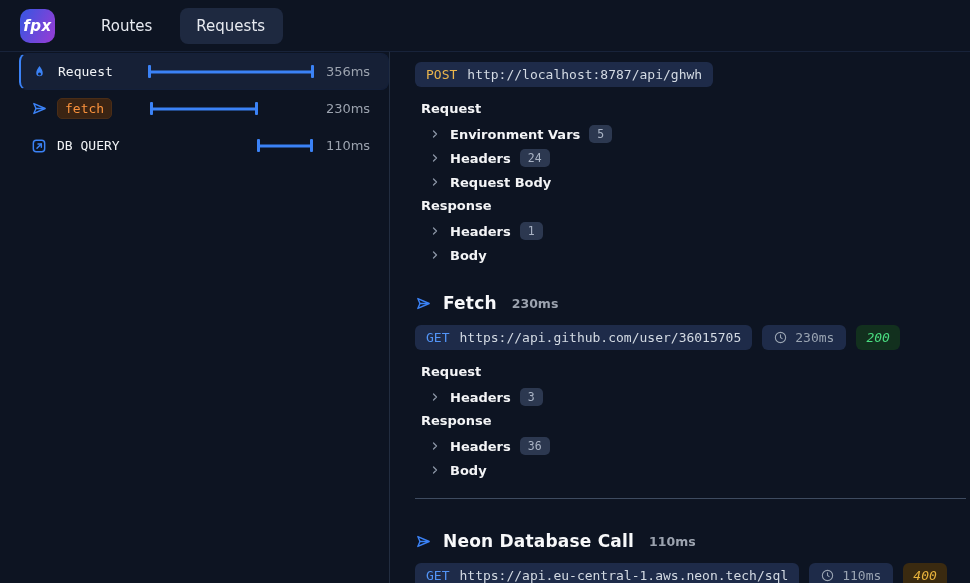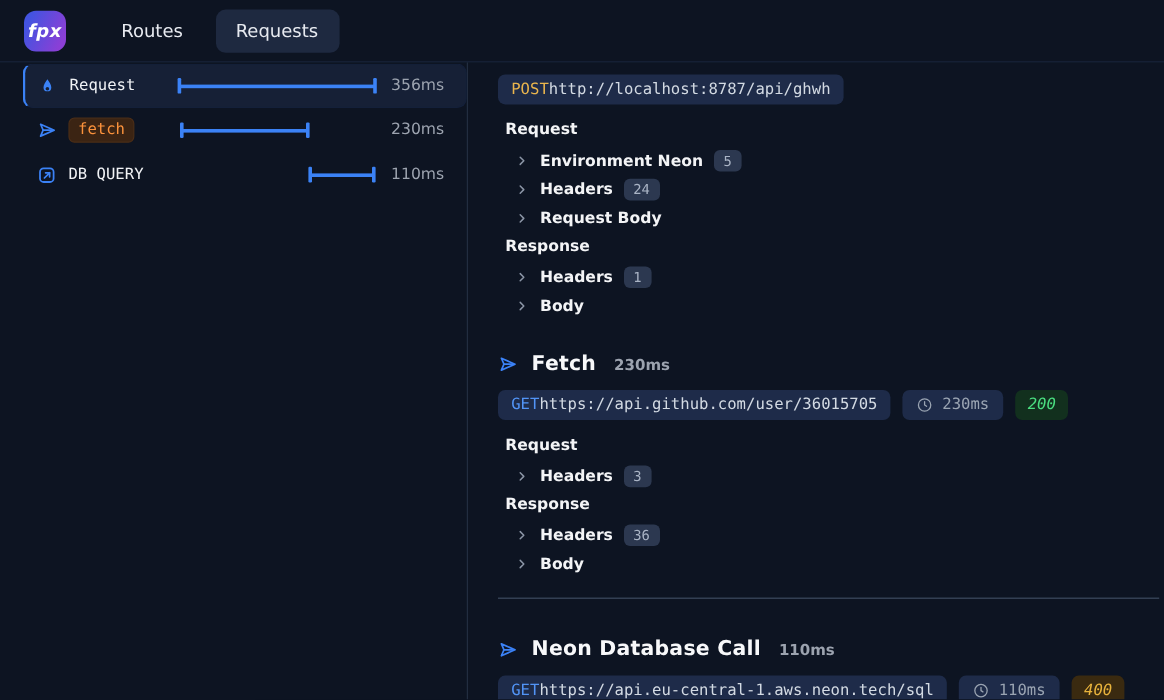--- a/index.html
+++ b/index.html
@@ -69,21 +69,21 @@
     content:""; position:absolute; top:50%; transform:translateY(-50%);
     width:3px; height:13px; background:#3b82f6; border-radius:1px;
   }
   .tl-bar::before { left:-1px; } .tl-bar::after { right:-1px; }
   .tl-duration { width:46px; flex:none; text-align:center; color:#9ca3af; font-size:13px; }
 
   
   .url-row { display:flex; align-items:center; gap:10px; margin-bottom:14px; }
   .url-pill {
     background:#1e2b49; border-radius:6px; padding:5px 11px;
-    display:flex; align-items:center; font-size:13px;
+    display:flex; align-items:center; gap:10px; font-size:13px;
   }
   .method { font-size:13px; }
   .method-post { color:#eab54d; }
   .method-get  { color:#5294f6; }
   .url-text { color:#d3dae3; }
   .latency-pill {
     background:#1e2b49; border-radius:6px; padding:5px 12px;
     display:flex; align-items:center; gap:8px; color:#9aa4b2; font-size:13px;
   }
   .status-pill {
@@ -188,21 +188,21 @@
     </div>
 
     <div class="section-title">Request</div>
 
     <div class="collapse-item">
       <span class="chev">
           <svg width="12" height="12" viewBox="0 0 24 24" fill="none" stroke="currentColor" stroke-width="2.5" stroke-linecap="round" stroke-linejoin="round">
             <path d="M9 6l6 6-6 6"></path>
           </svg>
         </span>
-      <span class="collapse-label">Environment Neon</span>
+      <span class="collapse-label">Environment Vars</span>
       <span class="count-badge mono">5</span>
     </div>
     <div class="collapse-item">
       <span class="chev">
           <svg width="12" height="12" viewBox="0 0 24 24" fill="none" stroke="currentColor" stroke-width="2.5" stroke-linecap="round" stroke-linejoin="round">
             <path d="M9 6l6 6-6 6"></path>
           </svg>
         </span>
       <span class="collapse-label">Headers</span>
       <span class="count-badge mono">24</span>

